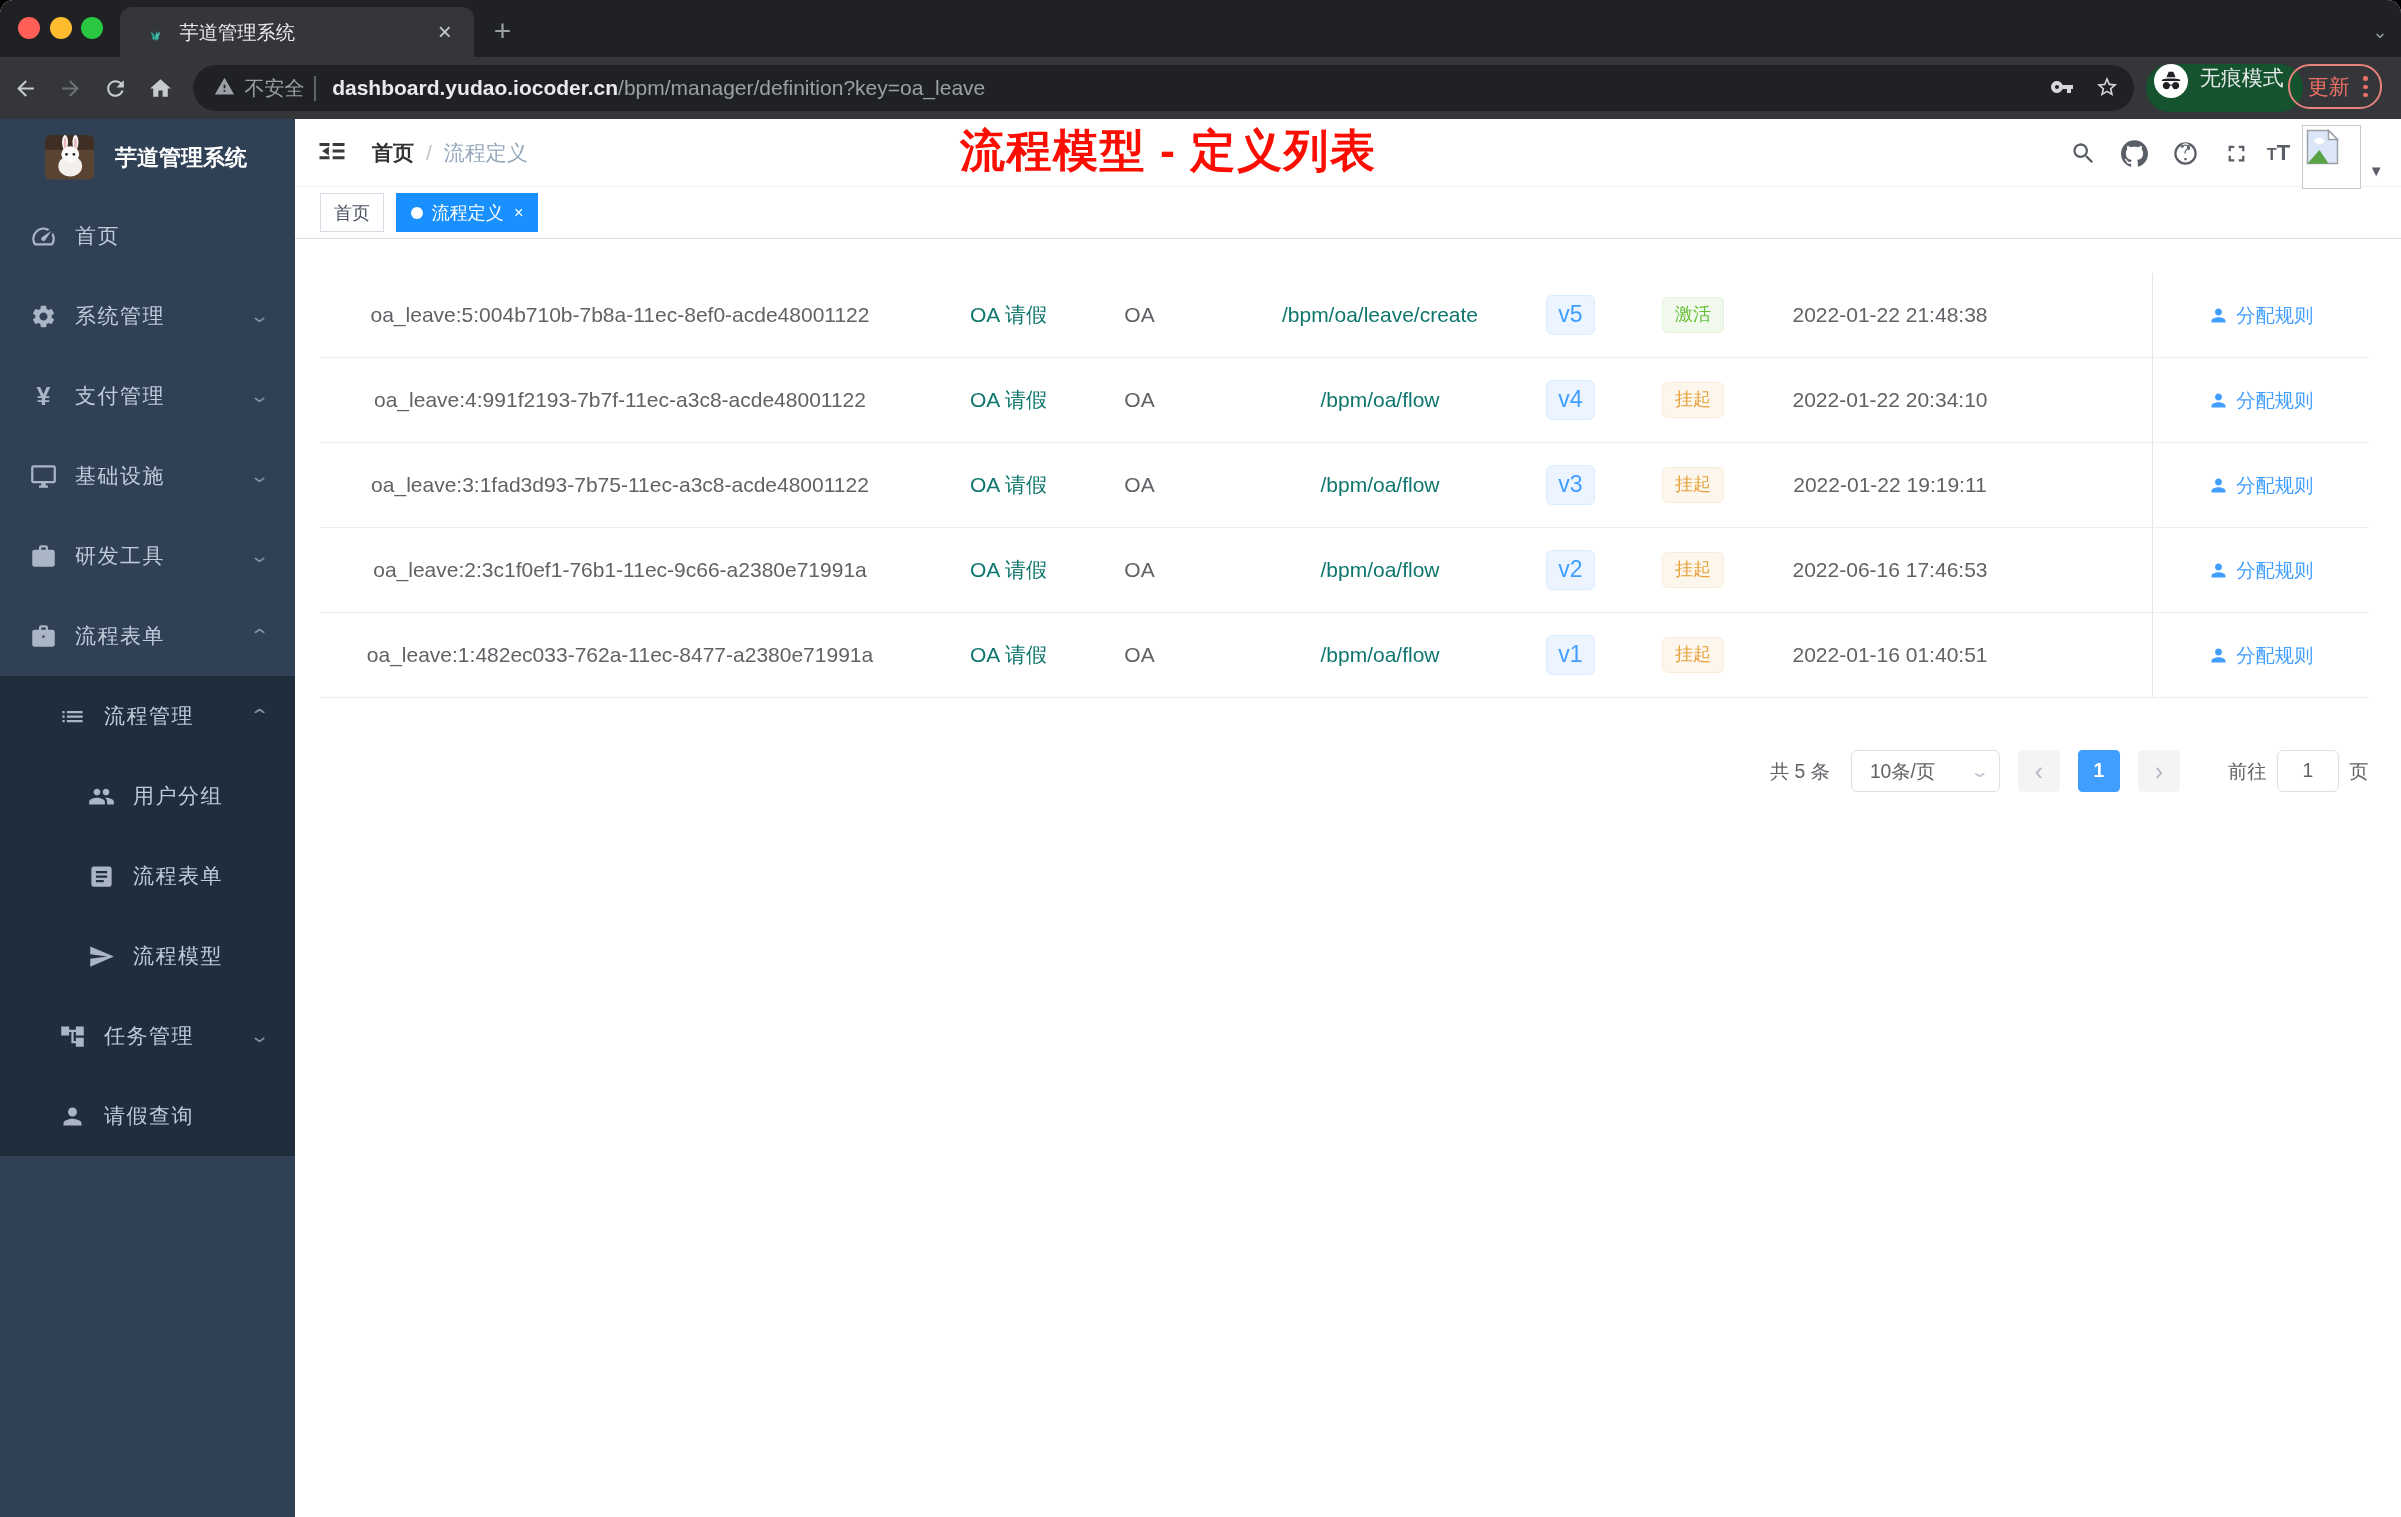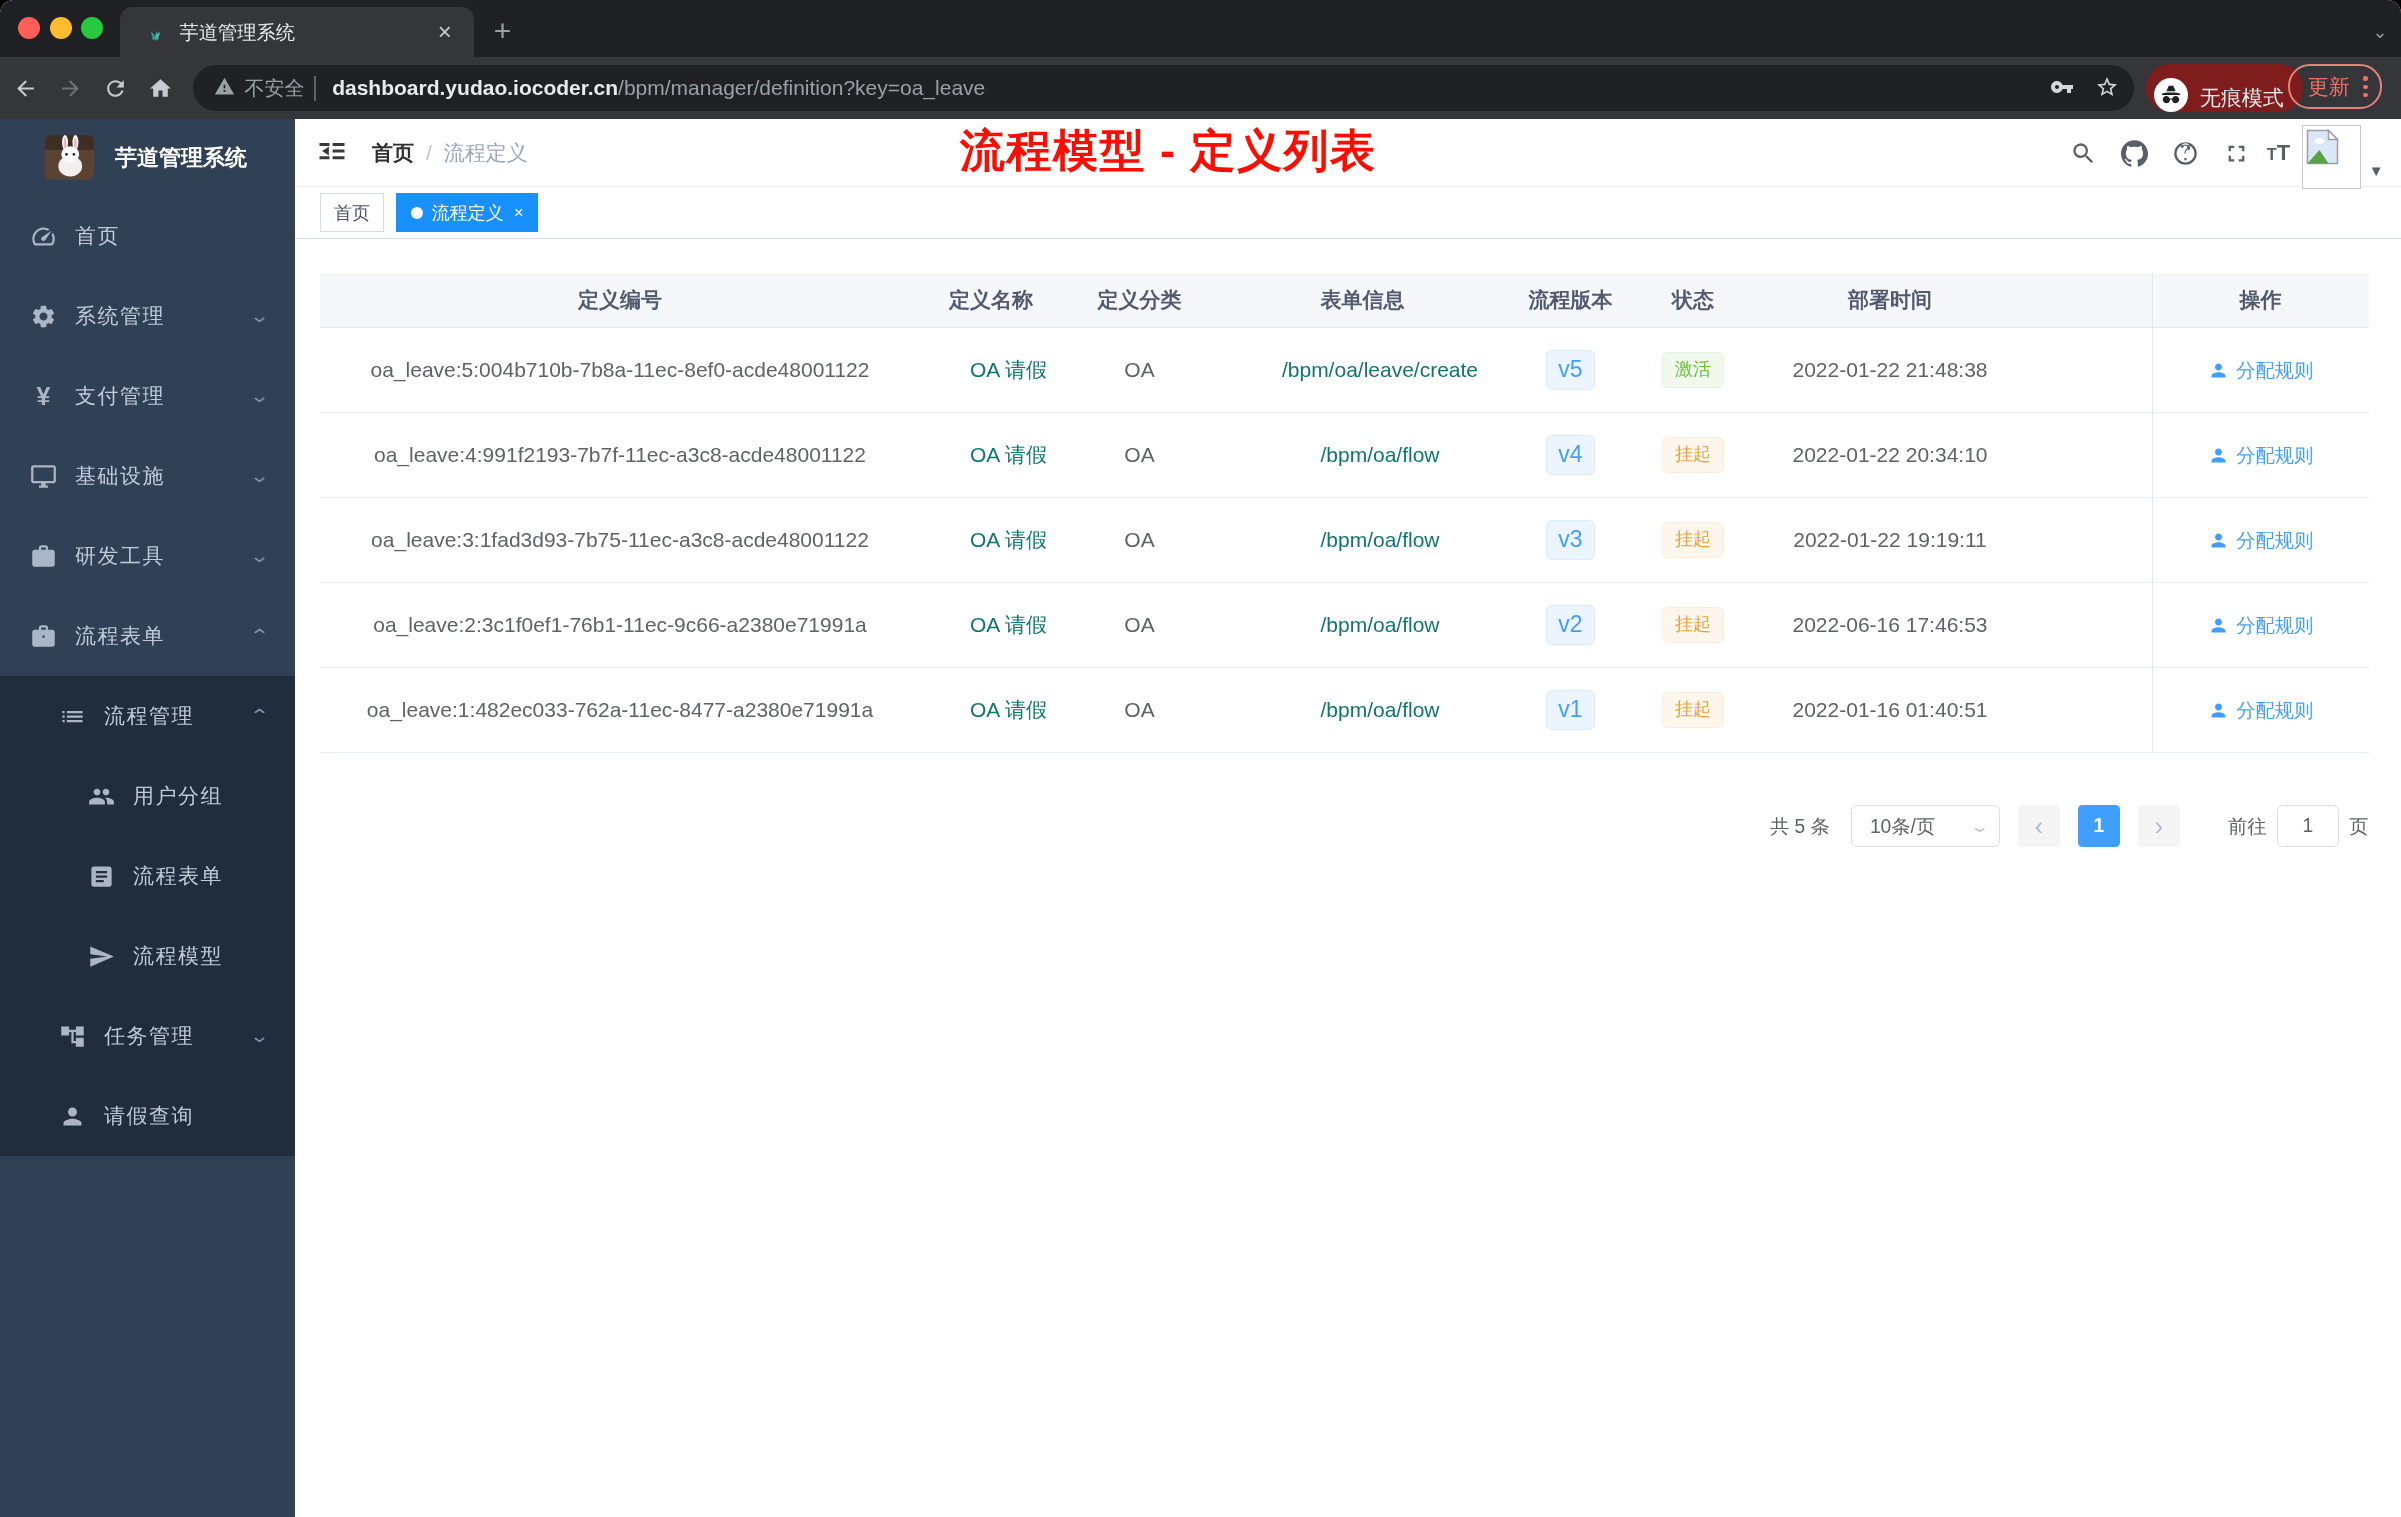--- a/index.html
+++ b/index.html
@@ -24,21 +24,21 @@
   .nav-ic.dim { color:#6e7175; }
   .omnibox { margin-left:13.4px; width:1941px; height:46px; background:#202124; border-radius:23px; display:flex; align-items:center; padding:0 15px 0 21px; }
   .warn-ic svg{ width:21px; height:21px; fill:#9aa0a6; }
   .sec-label { color:#9aa0a6; font-size:20px; margin:0 10px 0 9px; }
   .omni-div { width:1.5px; height:25px; background:#5f6368; margin-right:16.3px; }
   .url { font-size:21px; white-space:nowrap; overflow:hidden; flex:1; }
   .url .host { color:#e8eaed; font-weight:bold; }
   .url .path { color:#9aa0a6; }
   .omni-right { display:flex; align-items:center; gap:21px; margin-left:15px; }
   .omni-right svg { width:24px; height:24px; fill:#d5d7db; }
-  .incog { margin-left:12px; height:48px; background:#7f1d1d; border-radius:24px; display:flex; align-items:flex-end; padding:0 19.3px 0 7.4px; }
+  .incog { margin-left:12px; height:48px; background:#14532d; border-radius:24px; display:flex; align-items:flex-start; padding:0 19.3px 0 7.4px; }
   .incog-circle { width:34px; height:34px; background:#fff; border-radius:50%; display:flex; align-items:center; justify-content:center; }
   .incog-circle svg { width:22px; height:22px; fill:#202124; }
   .incog-label { color:#e8eaed; font-size:21px; margin-left:12px; }
   .update-pill { position:absolute; right:19.3px; top:7.4px; height:45px; border:2.2px solid #e8827c; border-radius:22px; display:flex; align-items:center; padding:0 12px 0 18px; }
   .update-label { color:#ee7166; font-size:21px; }
   .update-dots { display:flex; flex-direction:column; gap:3.7px; margin-left:13.4px; }
   .update-dots i { width:4.5px; height:4.5px; border-radius:50%; background:#ee7166; }
 
   
   .app { position:absolute; top:119px; left:0; right:0; bottom:0; display:flex; }
@@ -344,31 +344,20 @@
         </span>
         <span class="tag active">
           <span class="tag-dot"></span>
           <span>流程定义</span>
           <span class="tag-close">×</span>
         </span>
       </div>
 
       <div class="content">
         <div class="tbl">
-          <div class="tr head">
-            <span class="td c1">定义编号</span>
-            <span class="td c2">定义名称</span>
-            <span class="td c3">定义分类</span>
-            <span class="td c4">表单信息</span>
-            <span class="td c5">流程版本</span>
-            <span class="td c6">状态</span>
-            <span class="td c7">部署时间</span>
-            <span class="td cf"></span>
-            <span class="td c8">操作</span>
-          </div>
           <div id="table-body">
               <div class="tr">
                 <span class="td c1">oa_leave:5:004b710b-7b8a-11ec-8ef0-acde48001122</span>
                 <span class="td c2"><span class="link">OA 请假</span></span>
                 <span class="td c3">OA</span>
                 <span class="td c4"><span class="link">/bpm/oa/leave/create</span></span>
                 <span class="td c5"><span class="vtag">v5</span></span>
                 <span class="td c6"><span class="stag success">激活</span></span>
                 <span class="td c7">2022-01-22 21:48:38</span>
                 <span class="td cf"></span>

